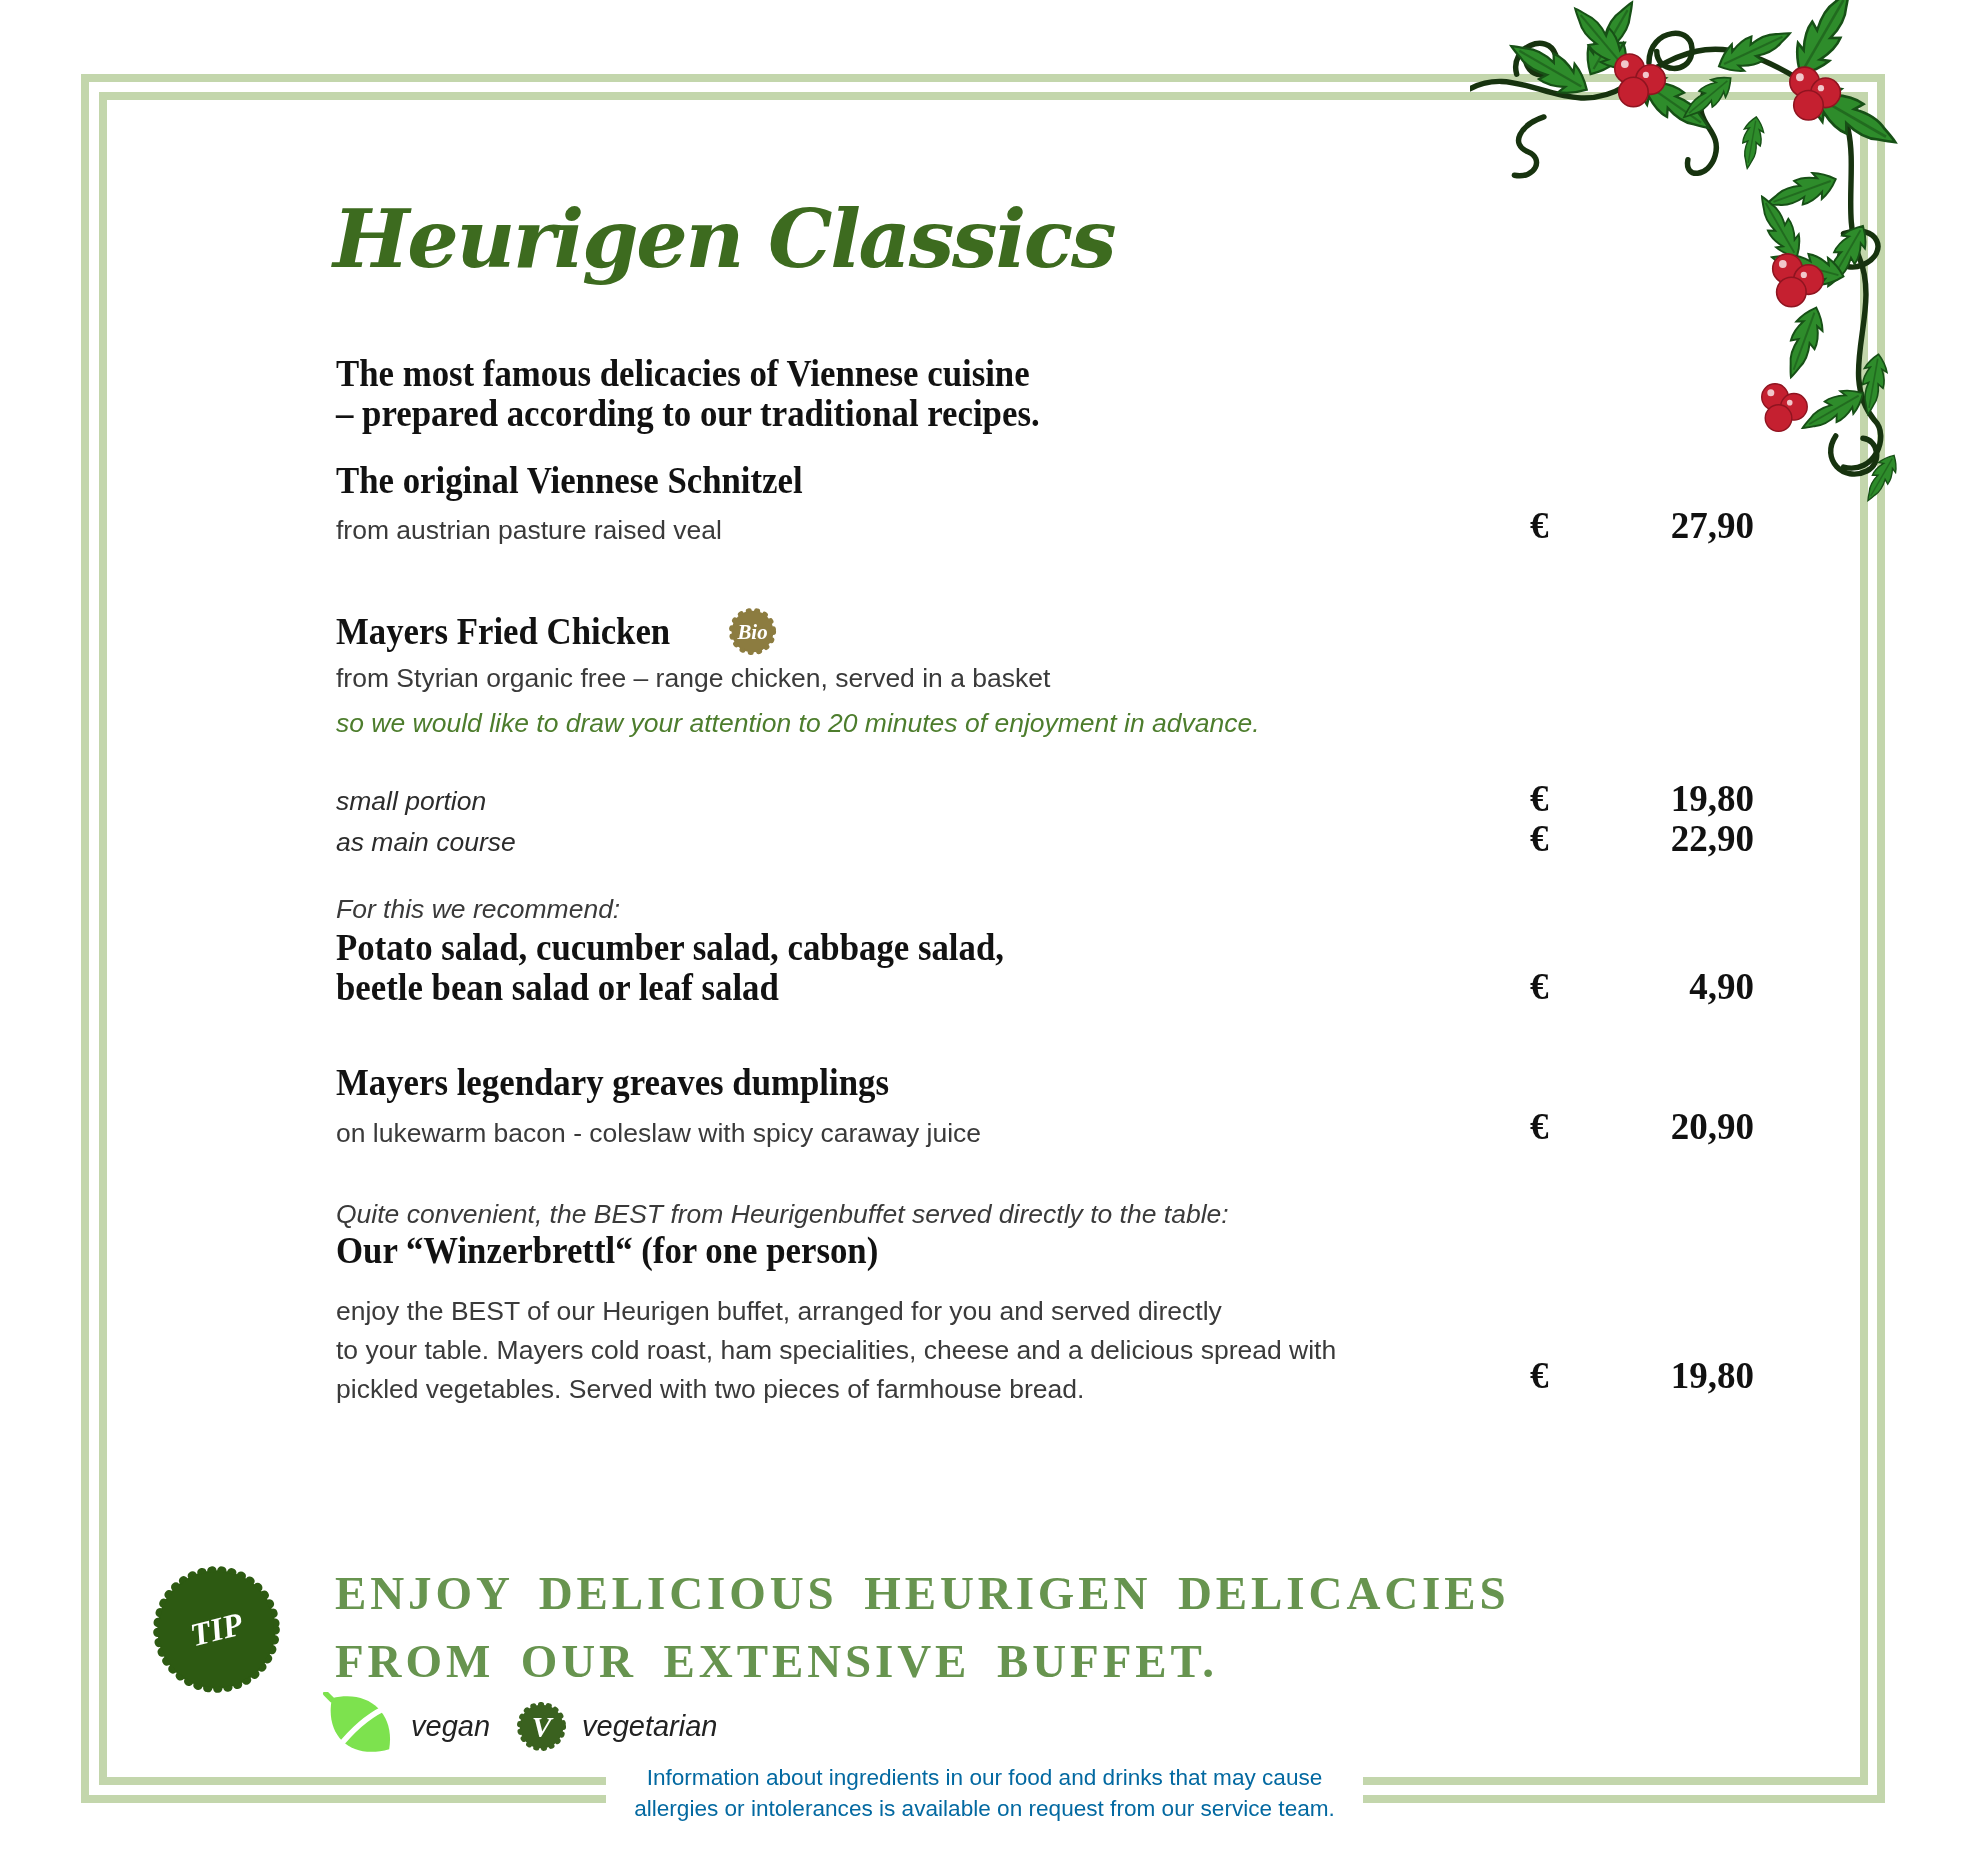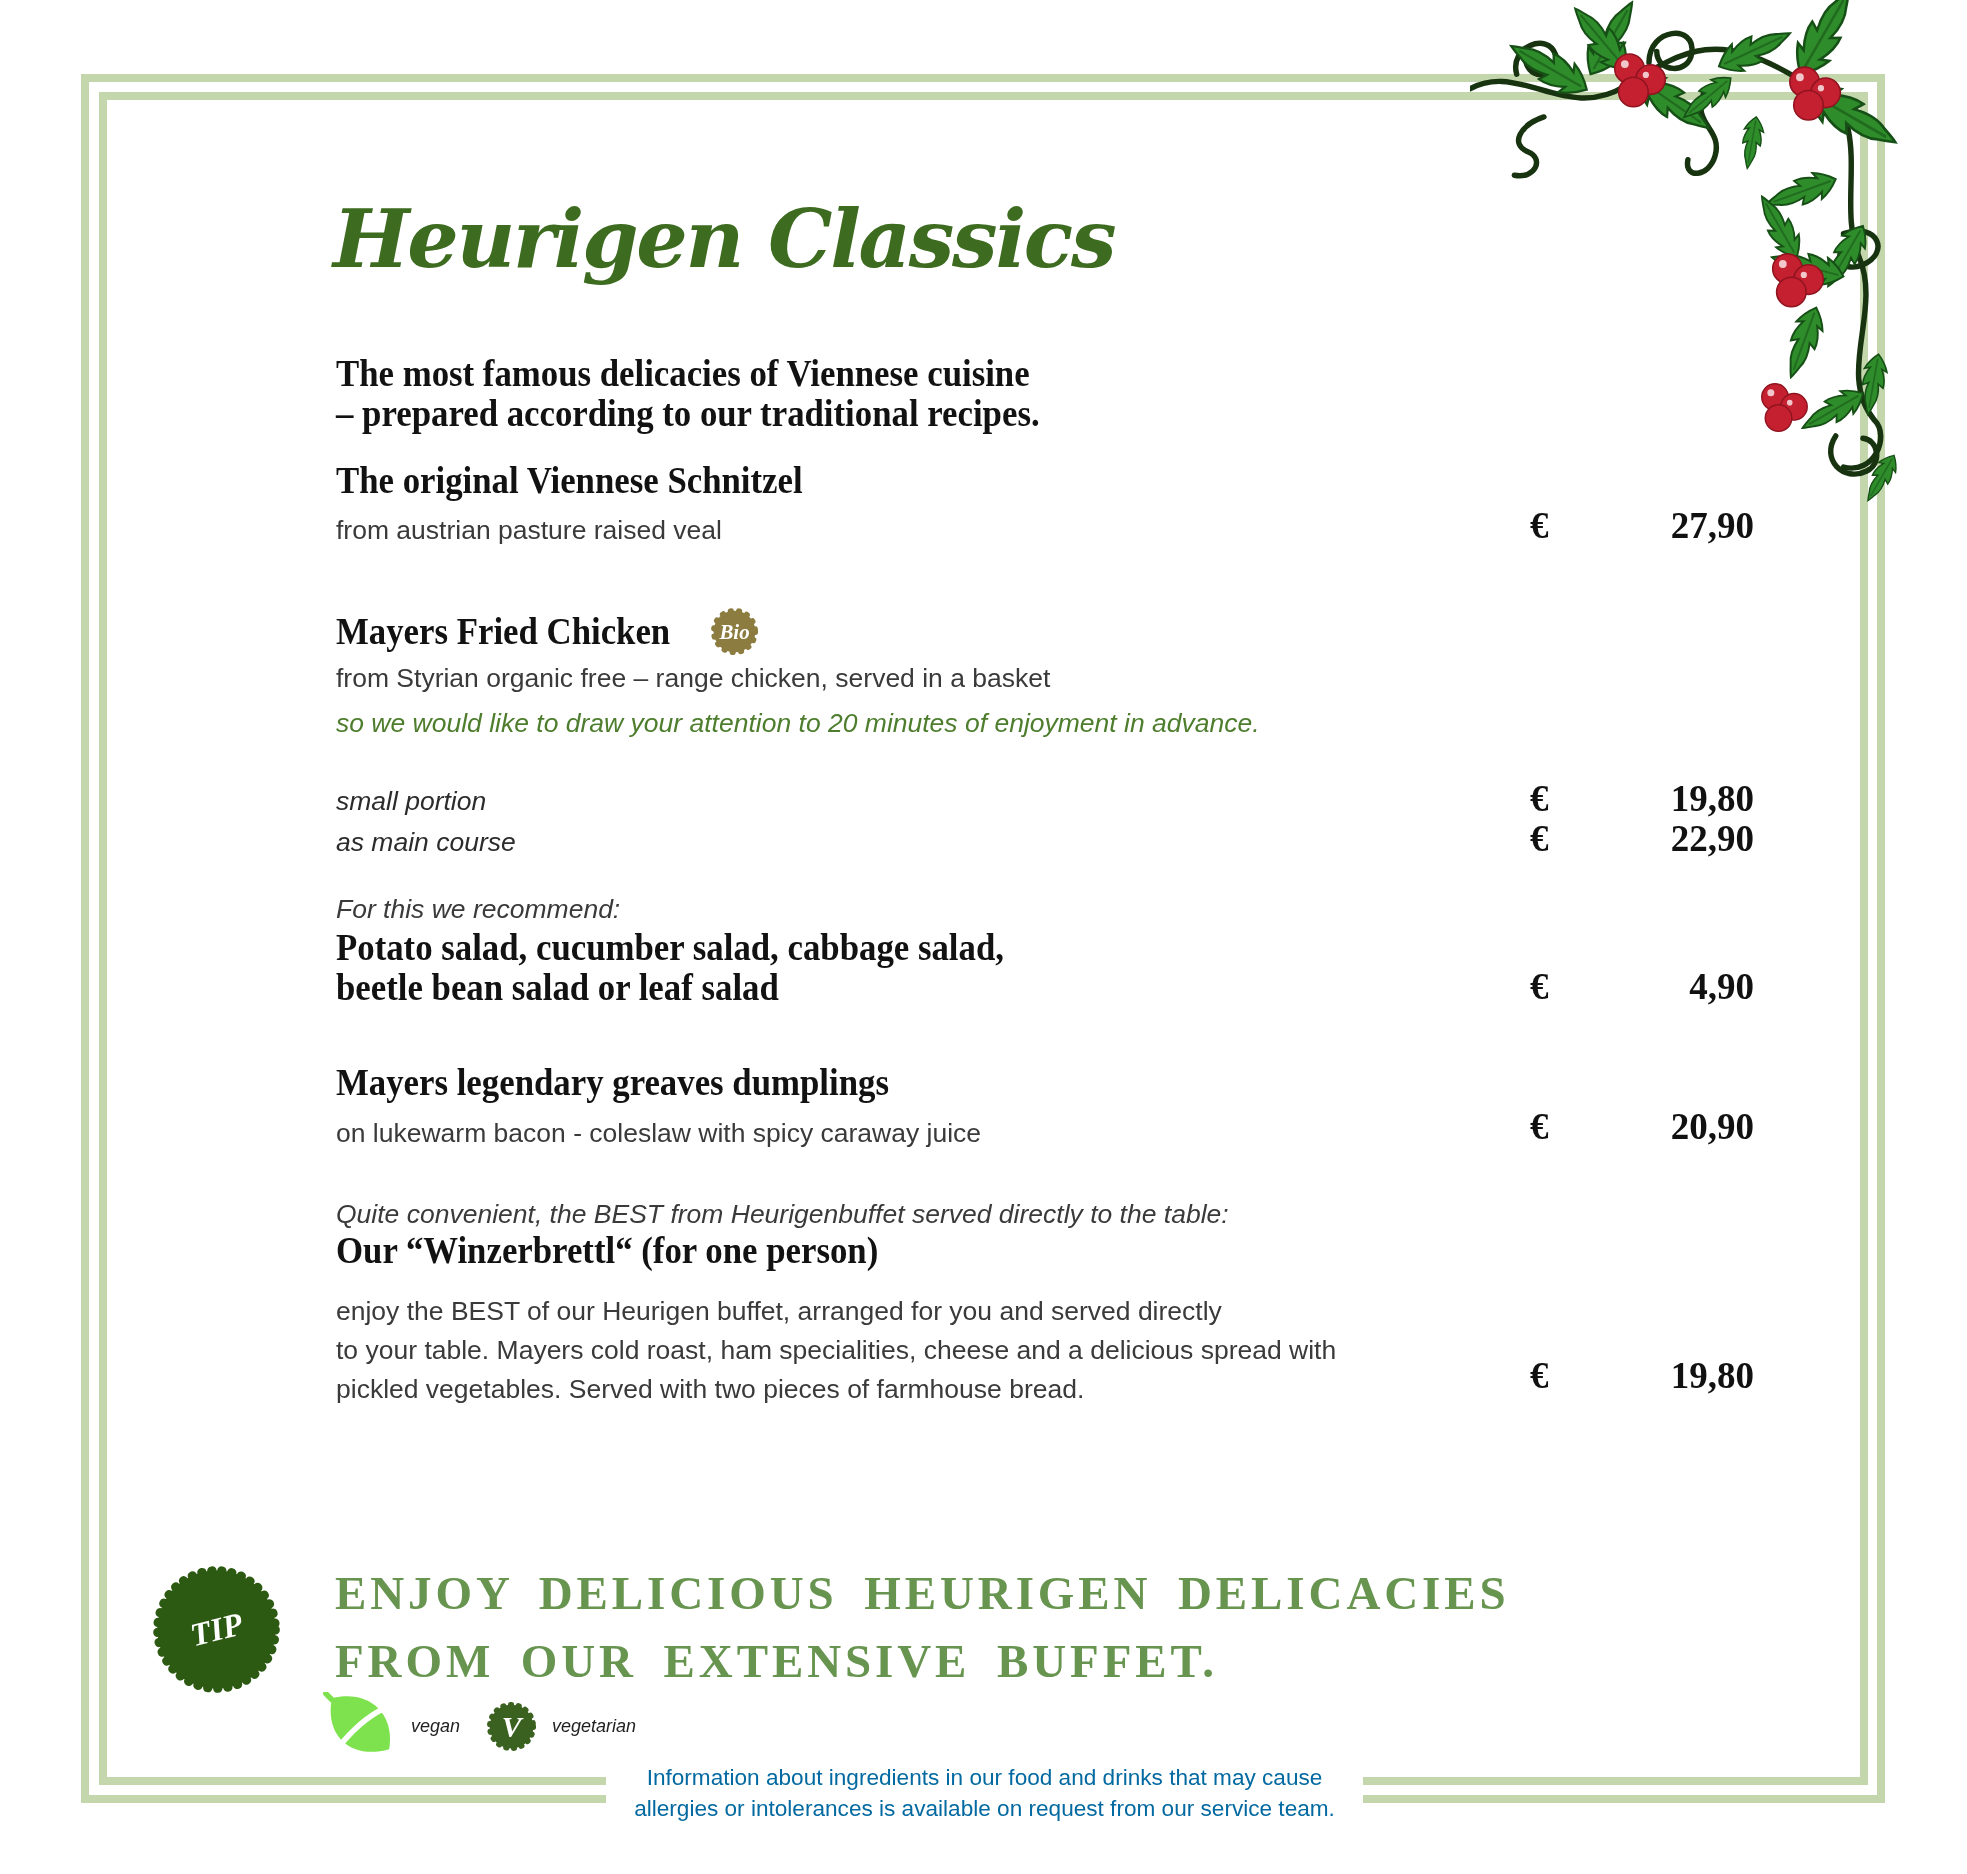--- a/index.html
+++ b/index.html
@@ -20,25 +20,25 @@
     font-size:81px;color:#3d6b1f;letter-spacing:-2.3px;white-space:nowrap;}
   .serif-head{font-family:"Liberation Serif",serif;font-weight:bold;font-size:37px;
     color:#121212;white-space:nowrap;transform:scaleX(.94);transform-origin:left;line-height:40px;}
   .desc{font-size:26.5px;color:#3a3a3a;white-space:nowrap;}
   .it{font-style:italic;text-align:center;}
   .green-note{font-style:italic;font-size:26.5px;color:#4d7d2d;white-space:nowrap;line-height:39px;}
   .opt-label{font-style:italic;font-size:26.5px;color:#2c2c2c;white-space:nowrap;}
   .price{font-family:"Liberation Serif",serif;font-weight:bold;font-size:37px;color:#111;
     display:flex;width:224px;white-space:nowrap;}
   .price .amt{margin-left:auto;}
-  .head-row{display:flex;align-items:center;gap:17px;}
+  .head-row{display:flex;align-items:center;gap:35px;}
   .stamp{font-family:"Liberation Serif",serif;font-weight:bold;font-size:47px;color:#67944f;
     letter-spacing:3.9px;word-spacing:11px;white-space:nowrap;}
   .legend-row{display:flex;align-items:center;gap:14px;}
-  .legend-label{font-style:italic;font-size:18px;color:#222;white-space:nowrap;}
+  .legend-label{font-style:italic;font-size:29px;color:#222;white-space:nowrap;}
   .footer-box{position:absolute;left:606px;top:1756px;width:757px;background:#ffffff;z-index:4;
     text-align:center;font-size:22.6px;color:#0369a1;line-height:31px;padding:6.2px 0 11px 0;}
 </style>
 </head>
 <body>
 
 <div class="frame outer"></div>
 <div class="frame inner"></div>
 
 <svg class="holly" width="498" height="514" viewBox="0 0 640 660">

